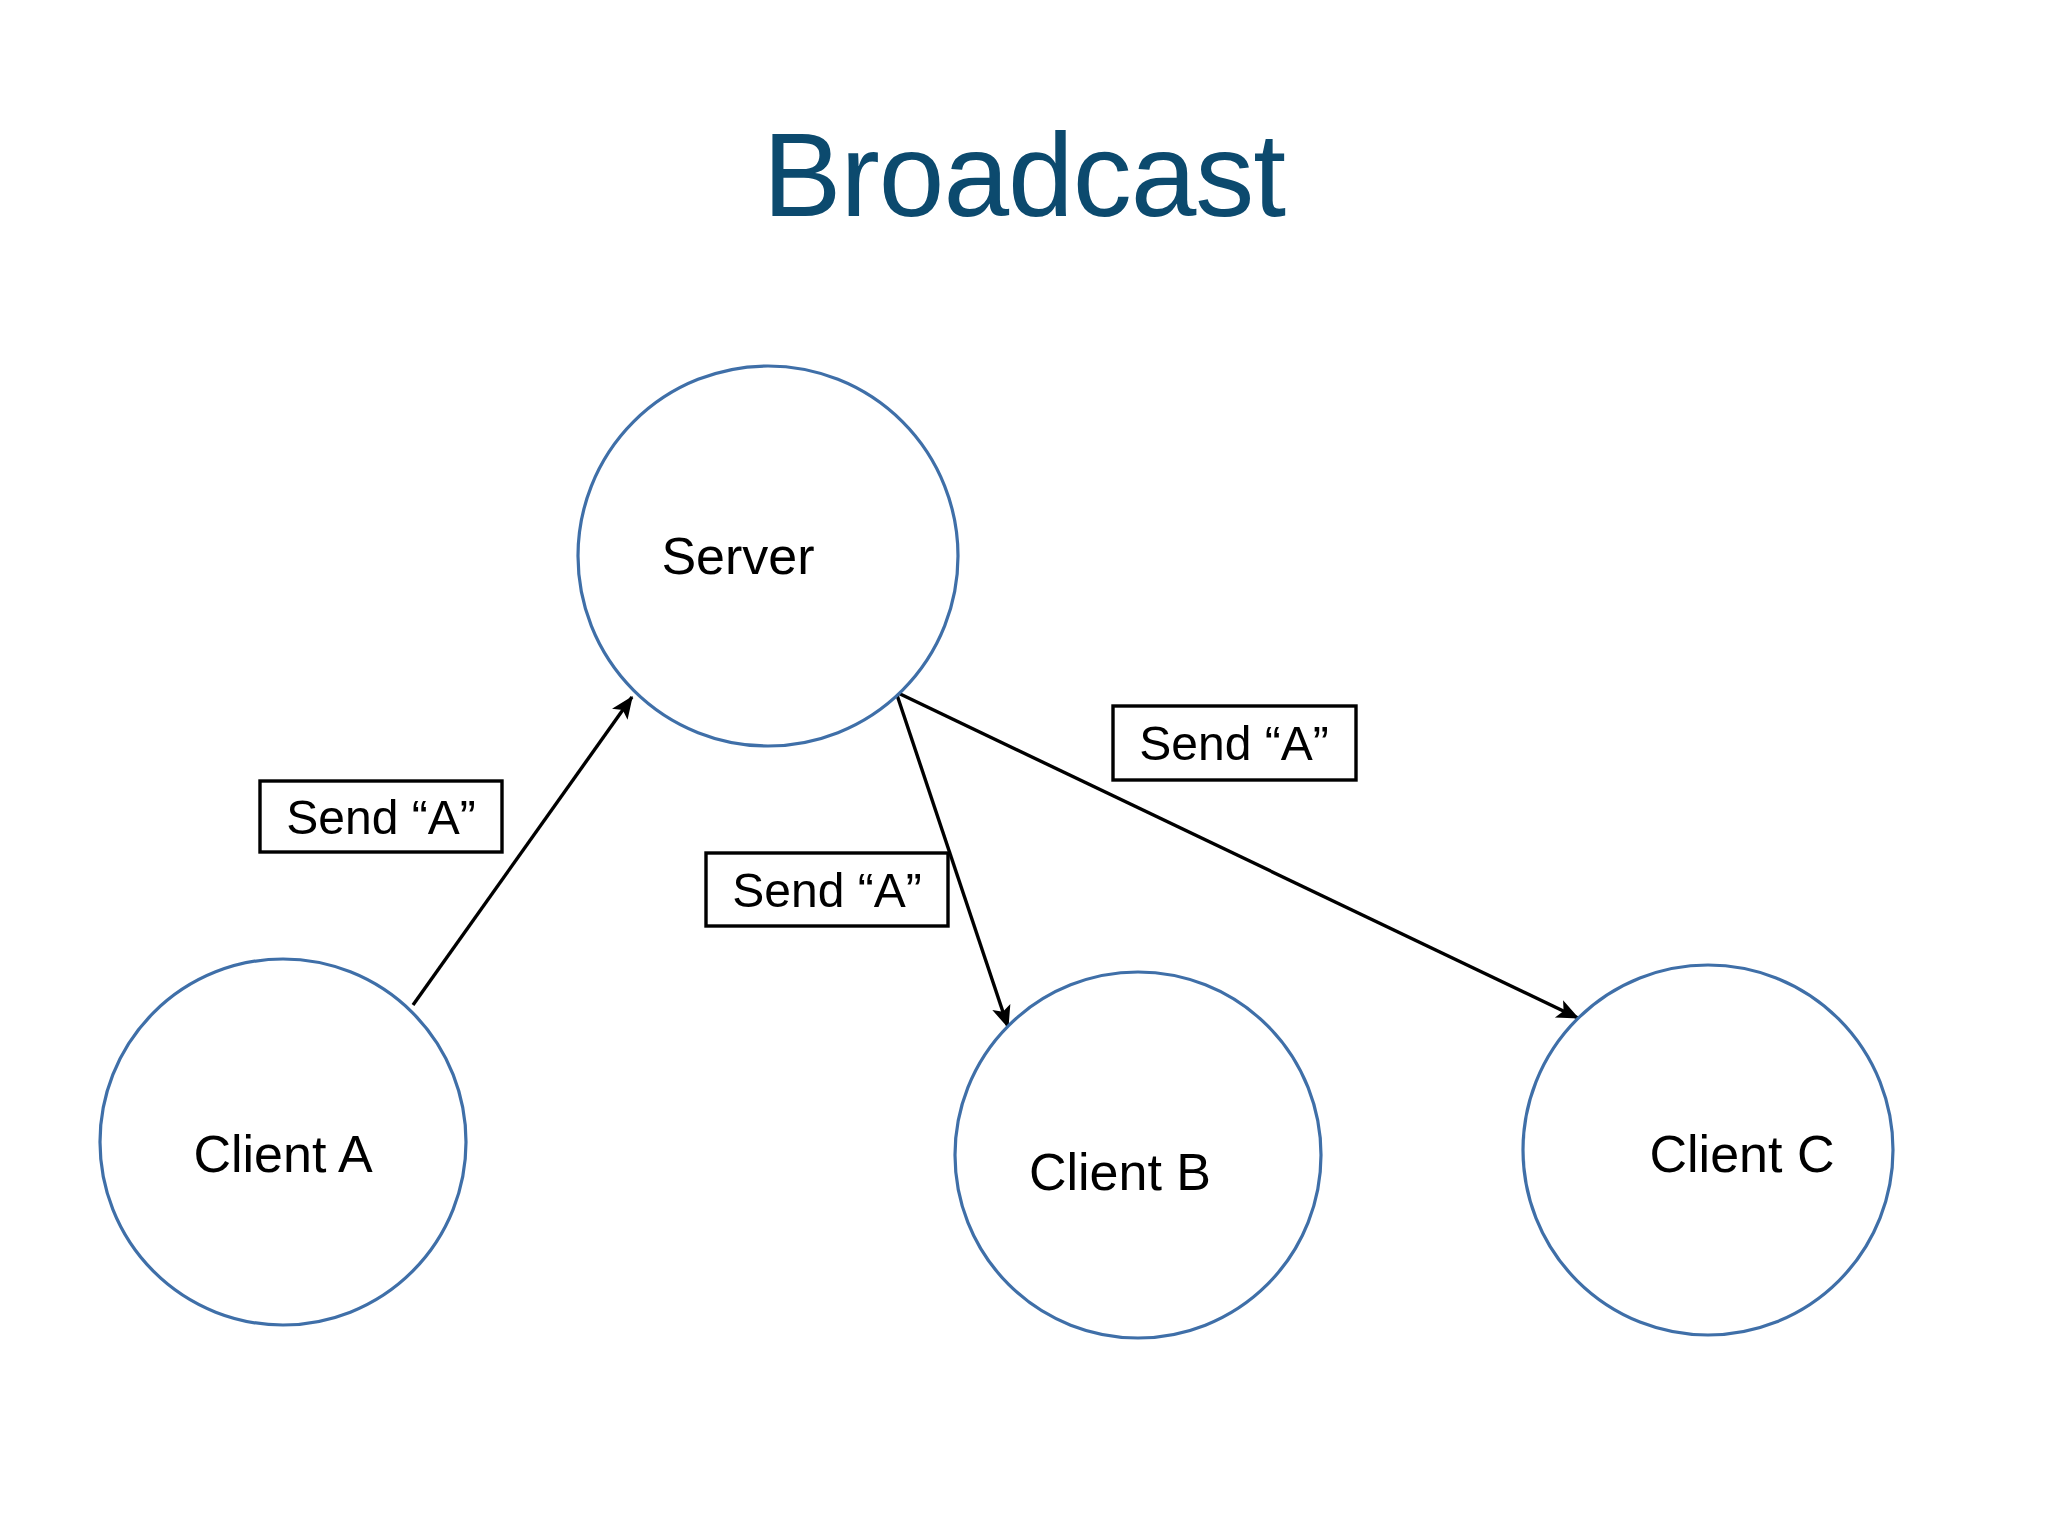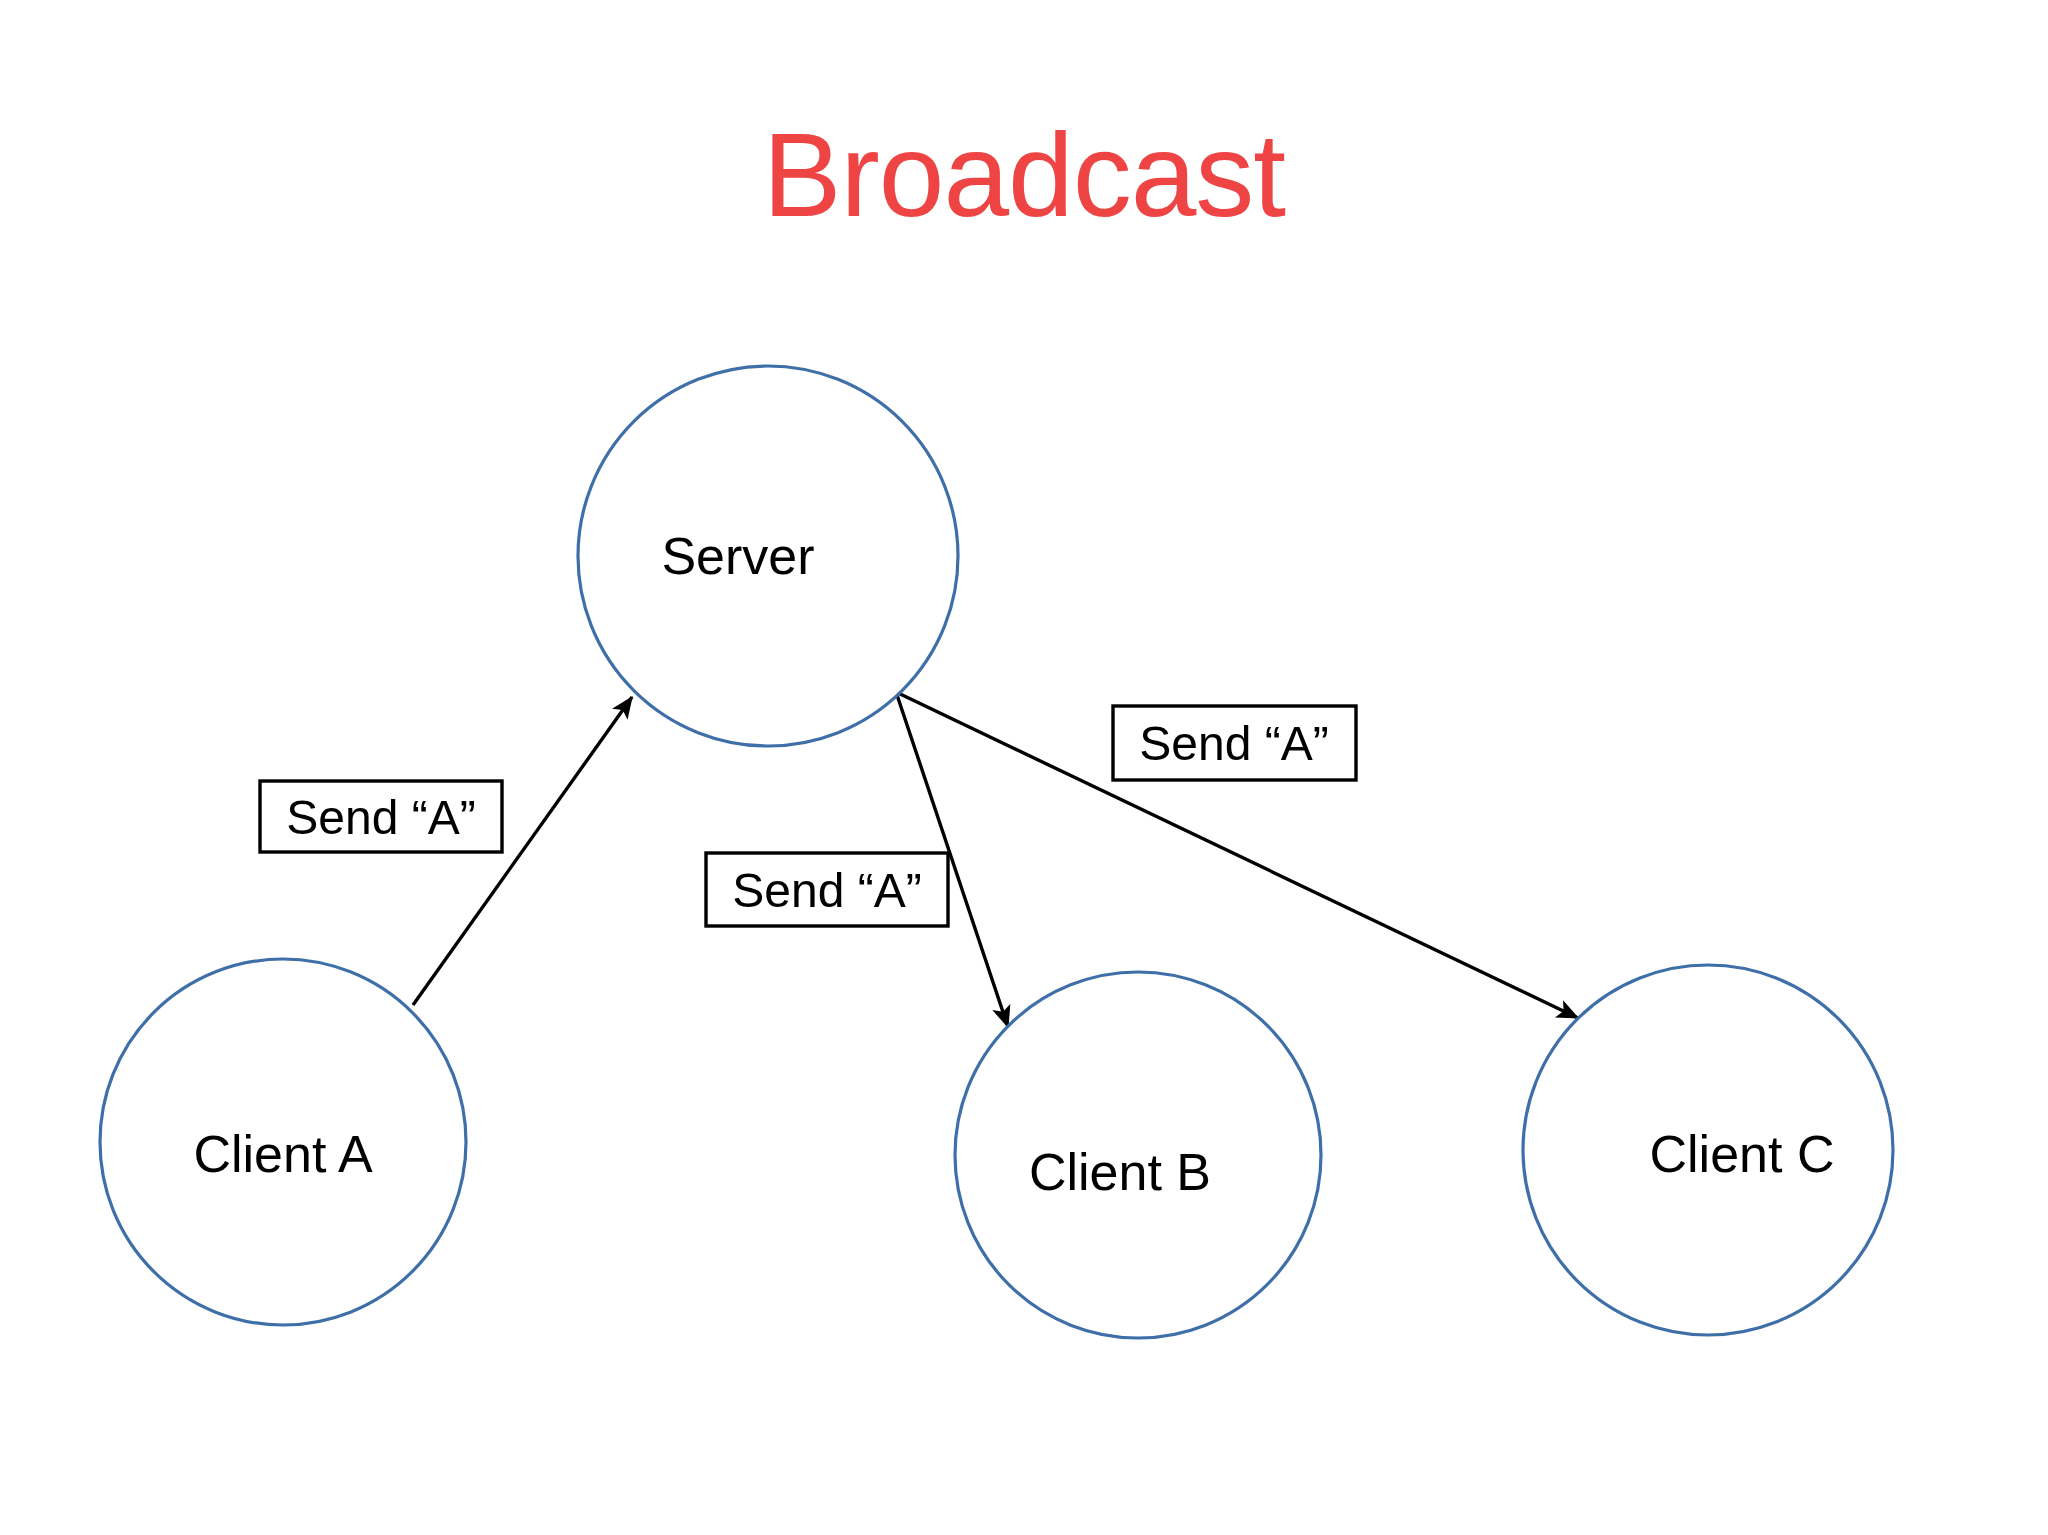--- a/index.html
+++ b/index.html
@@ -21,21 +21,21 @@
   }
   #slide-title {
     position: absolute;
     left: 0;
     top: 116px;
     width: 2048px;
     text-align: center;
     font-family: "Liberation Sans", sans-serif;
     font-size: 118px;
     font-weight: 400;
-    color: #ef4444;
+    color: #0c4a6e;
     letter-spacing: -1px;
     line-height: 1;
     white-space: nowrap;
   }
   #diagram {
     position: absolute;
     left: 0;
     top: 0;
     width: 2048px;
     height: 1535px;

